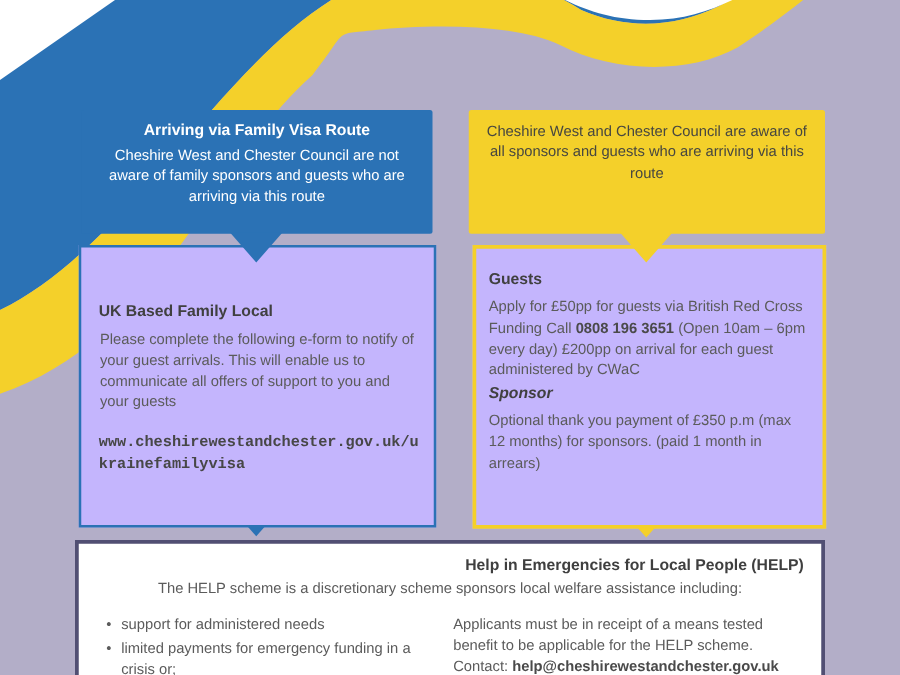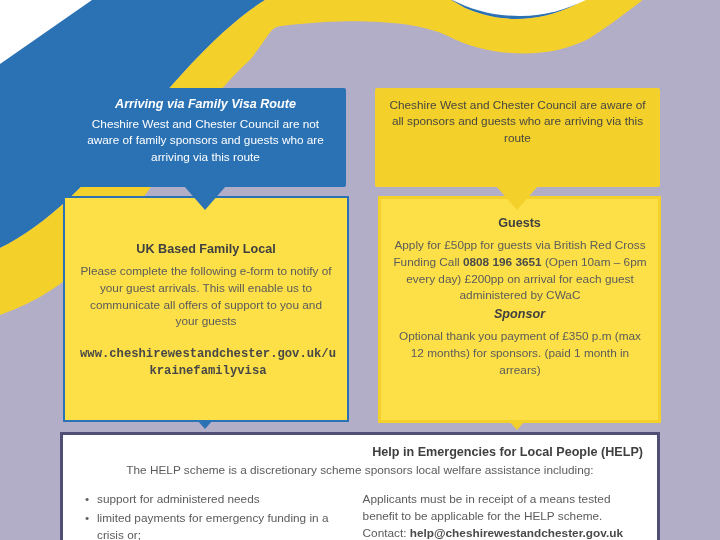--- a/index.html
+++ b/index.html
@@ -6,28 +6,28 @@
   body{
     width:720px;height:540px;overflow:hidden;position:relative;
     background:#b3aec8;
     font-family:"Liberation Sans", sans-serif;
   }
   .deco{position:absolute;top:0;left:0;z-index:0;}
   .box{position:absolute;box-sizing:border-box;z-index:2;}
 
   
   .hdr{padding:9px 12px 8px 12px;text-align:center;border-radius:2px;}
-  .hdr .t{font-weight:bold;font-size:12.6px;margin:0 0 5px 0;font-style:italic;}
+  .hdr .t{font-weight:bold;font-size:12.6px;margin:0 0 5px 0;}
   .hdr .b{font-size:11.8px;line-height:1.38;}
   .hdr-blue{background:#2b72b5;color:#ffffff;}
   .hdr-yellow{background:#f4d02a;color:#474740;}
   .hdr-yellow .t{color:#3e3e35;}
 
   
-  .detail{background:#fde047;text-align:center;}
+  .detail{background:#c4b5fd;text-align:left;}
   .detail-blue{border:2px solid #2b72b5;}
   .detail-yellow{border:3px solid #f4d02a;}
   .detail h3{font-size:12.6px;color:#404040;margin:0 0 7px 0;font-weight:bold;}
   .detail p{font-size:11.8px;color:#5b5b5b;line-height:1.42;margin:0 auto;}
   .linktext{display:block;font-weight:bold;font-size:12.2px;color:#474747;
     line-height:1.4;margin:16px auto 0 auto;width:258px;word-break:break-all;font-family:Liberation Mono, monospace;}
 
   
   .ptr{position:absolute;width:0;height:0;z-index:3;}
   .ptr-big-blue{border-left:21px solid transparent;border-right:21px solid transparent;border-top:24px solid #2b72b5;}

